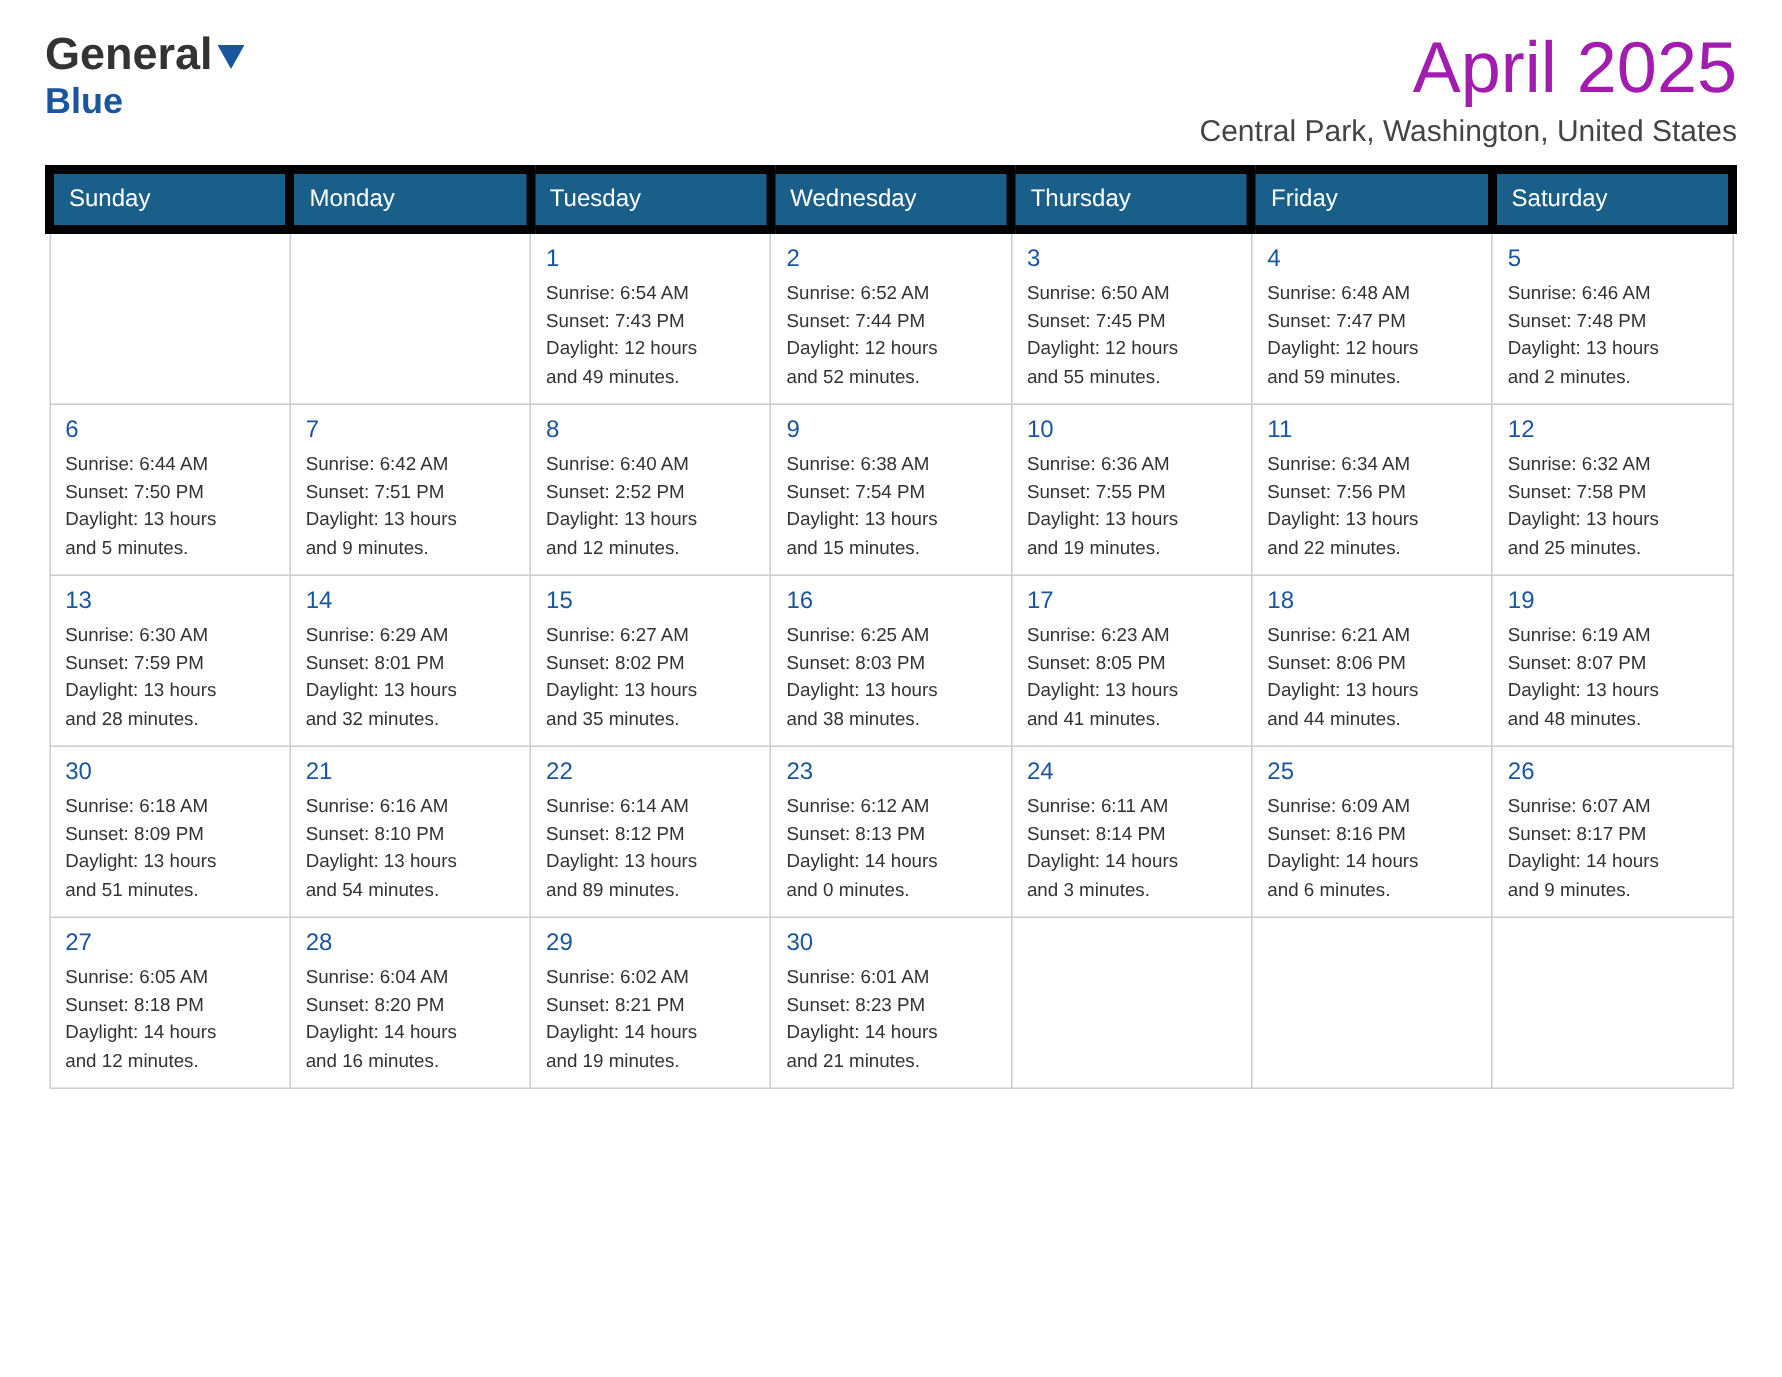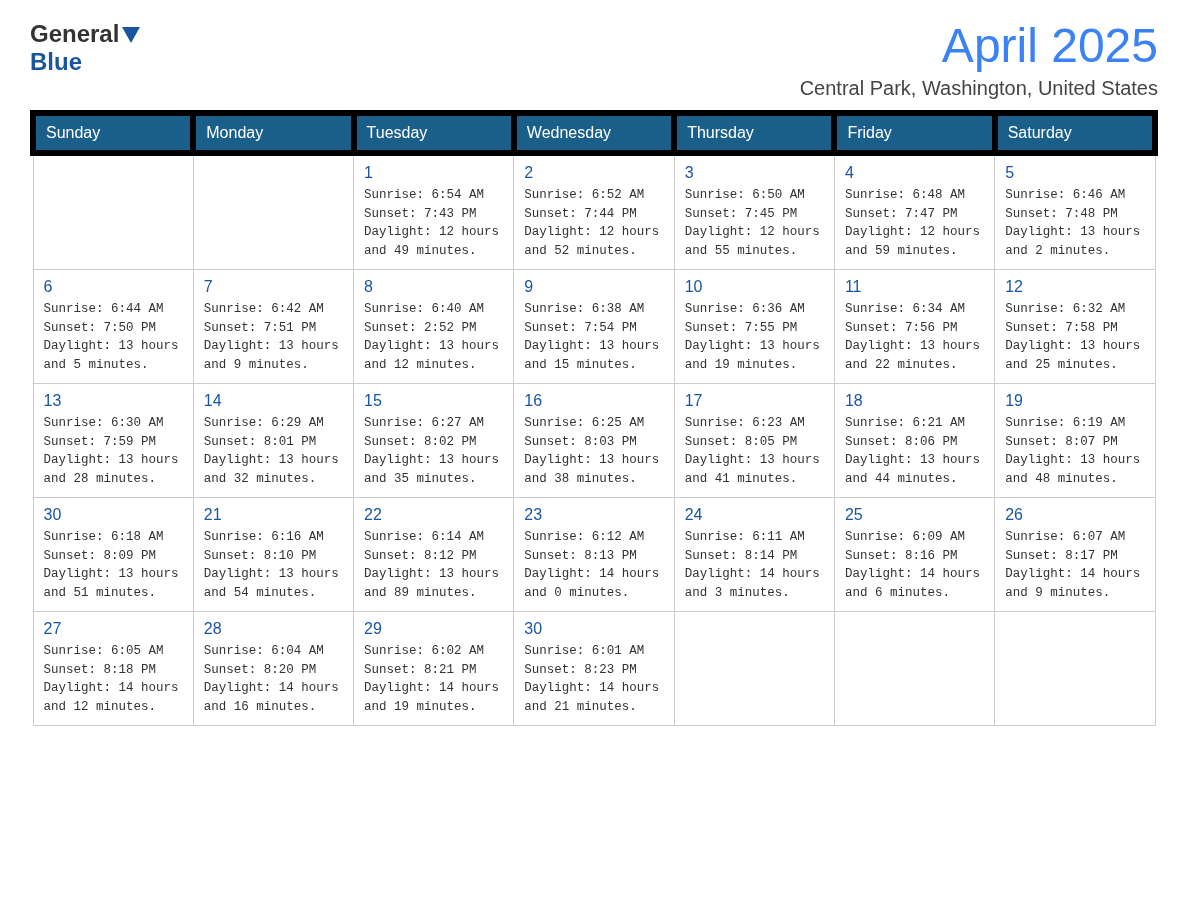--- a/index.html
+++ b/index.html
@@ -21,21 +21,21 @@
       display: flex;
       flex-direction: column;
       align-items: flex-start;
     }
     .title-block {
       text-align: right;
     }
     .month-title {
       font-size: 48px;
       font-weight: normal;
-      color: #3b82f6;
+      color: #a21caf;
       line-height: 1.1;
     }
     .location-title {
       font-size: 20px;
       color: #444;
       margin-top: 4px;
     }
     .calendar-table {
       width: 100%;
       border-collapse: collapse;
@@ -63,37 +63,36 @@
       font-size: 16px;
       font-weight: normal;
       color: #1a56a0;
       display: block;
       margin-bottom: 4px;
     }
     .day-info {
       font-size: 12.5px;
       line-height: 1.5;
       color: #333;
-      font-family: Liberation Mono, monospace;
     }
     .empty-cell {
       background: #fff;
     }
     .logo-line1 {
       display: flex;
       align-items: center;
     }
   </style>
 </head>
 <body>
 
 <div class="header-row">
   <div class="logo">
     <div class="logo-line1">
-      <span style="font-size:24px;font-weight:bold;color:#333;">General</span>
+      <span style="font-size:30px;font-weight:bold;color:#333;">General</span>
       <span style="display:inline-block;margin-left:3px;margin-top:6px;">
         <svg width="18" height="16" viewBox="0 0 18 16">
             <polygon points="0,0 18,0 9,16" fill="#1a56a0"></polygon>
           </svg>
       </span>
     </div>
     <div>
       <span style="font-size:24px;font-weight:bold;color:#1a56a0;">Blue</span>
     </div>
   </div>

